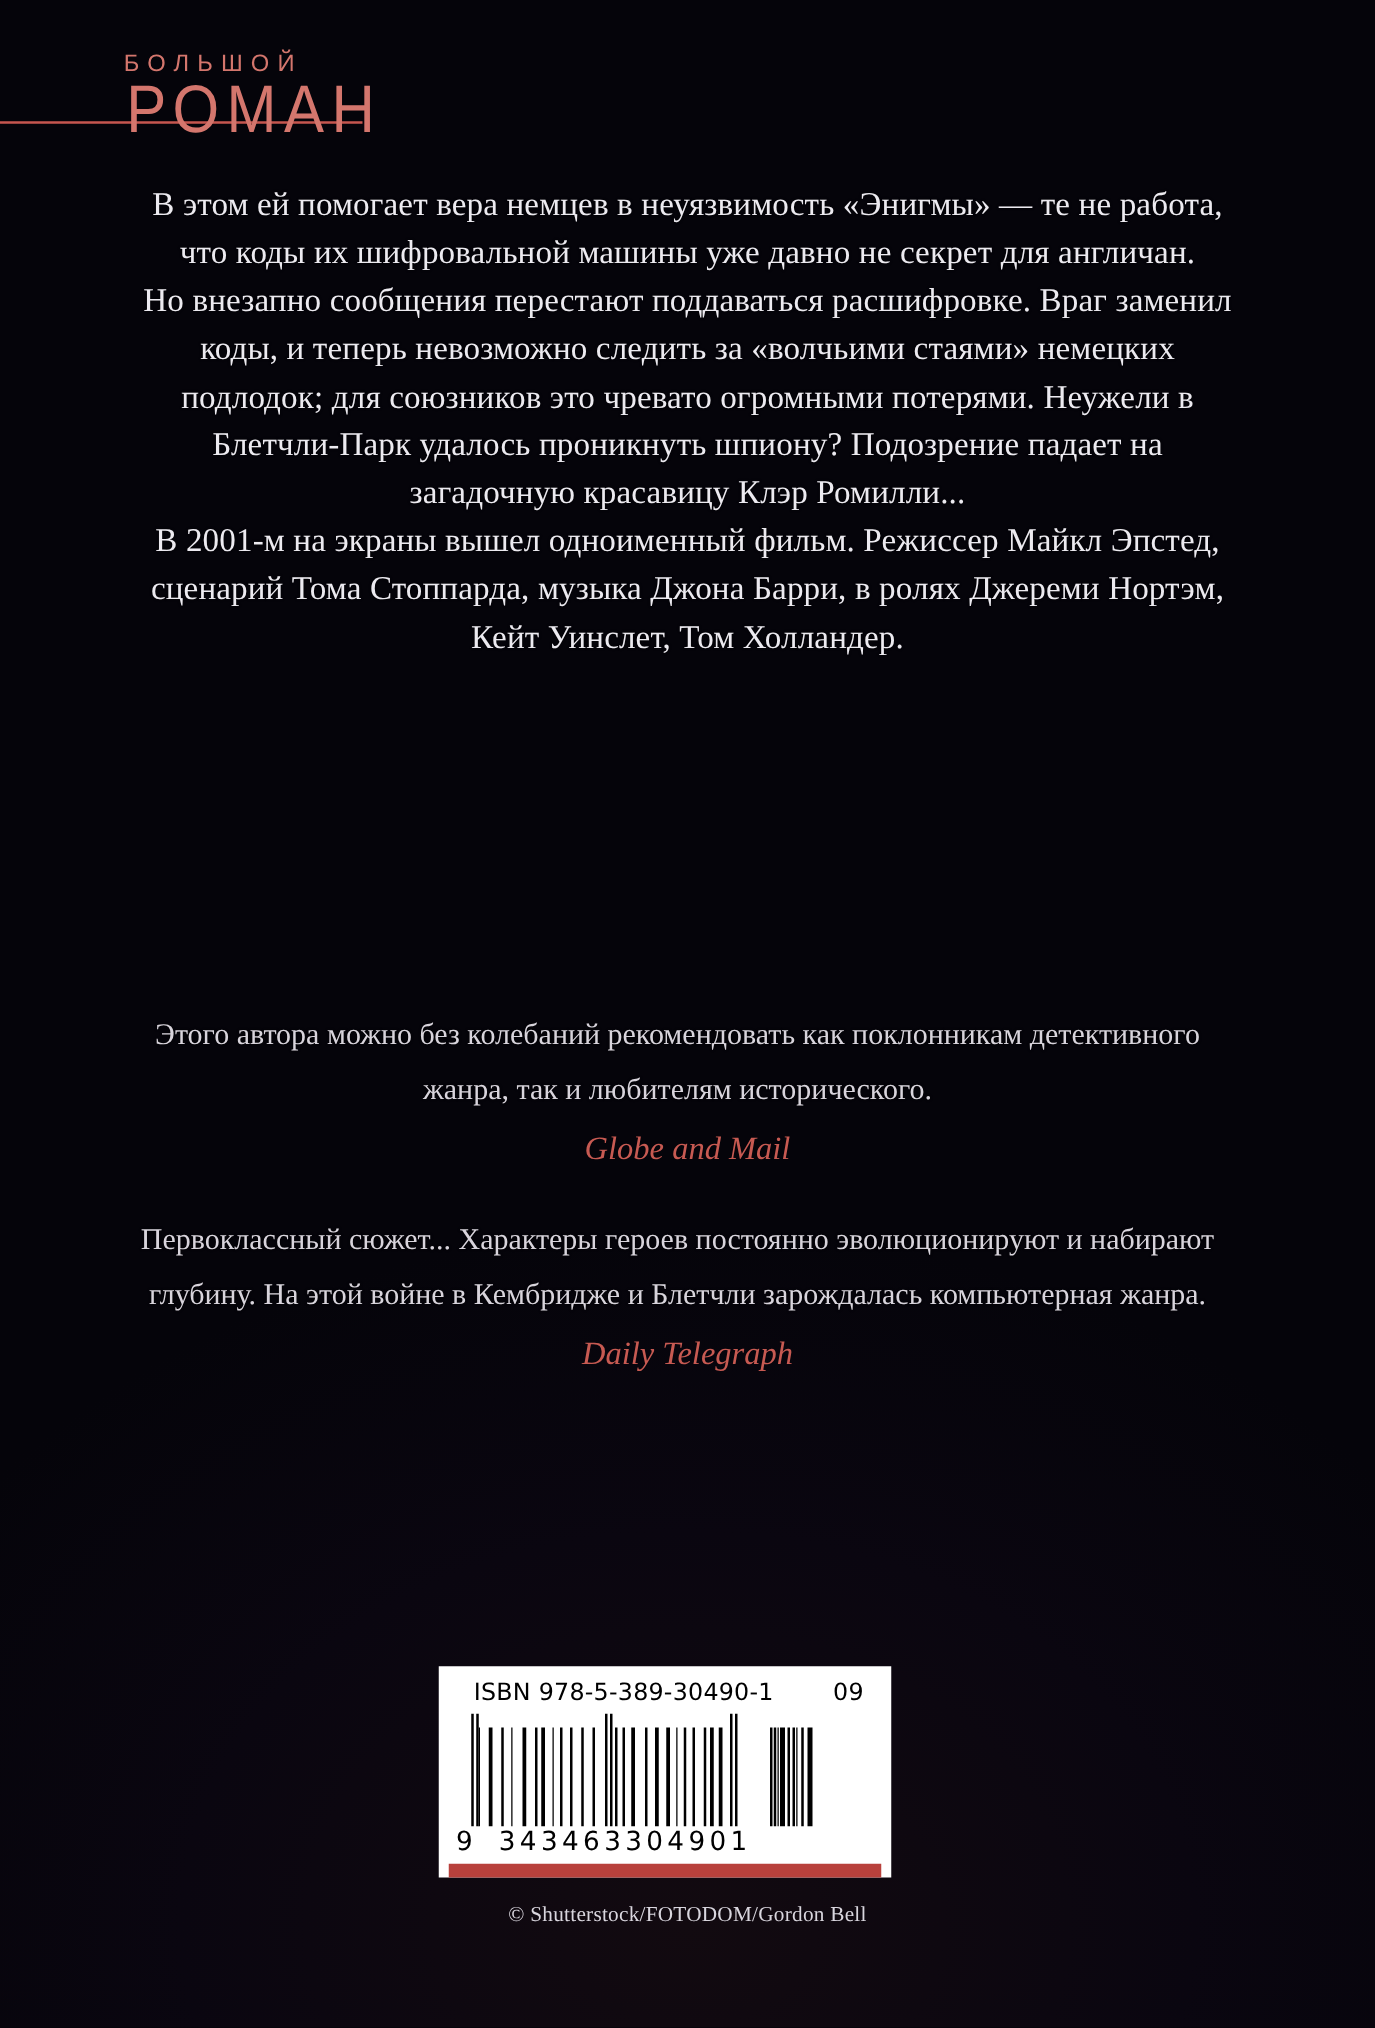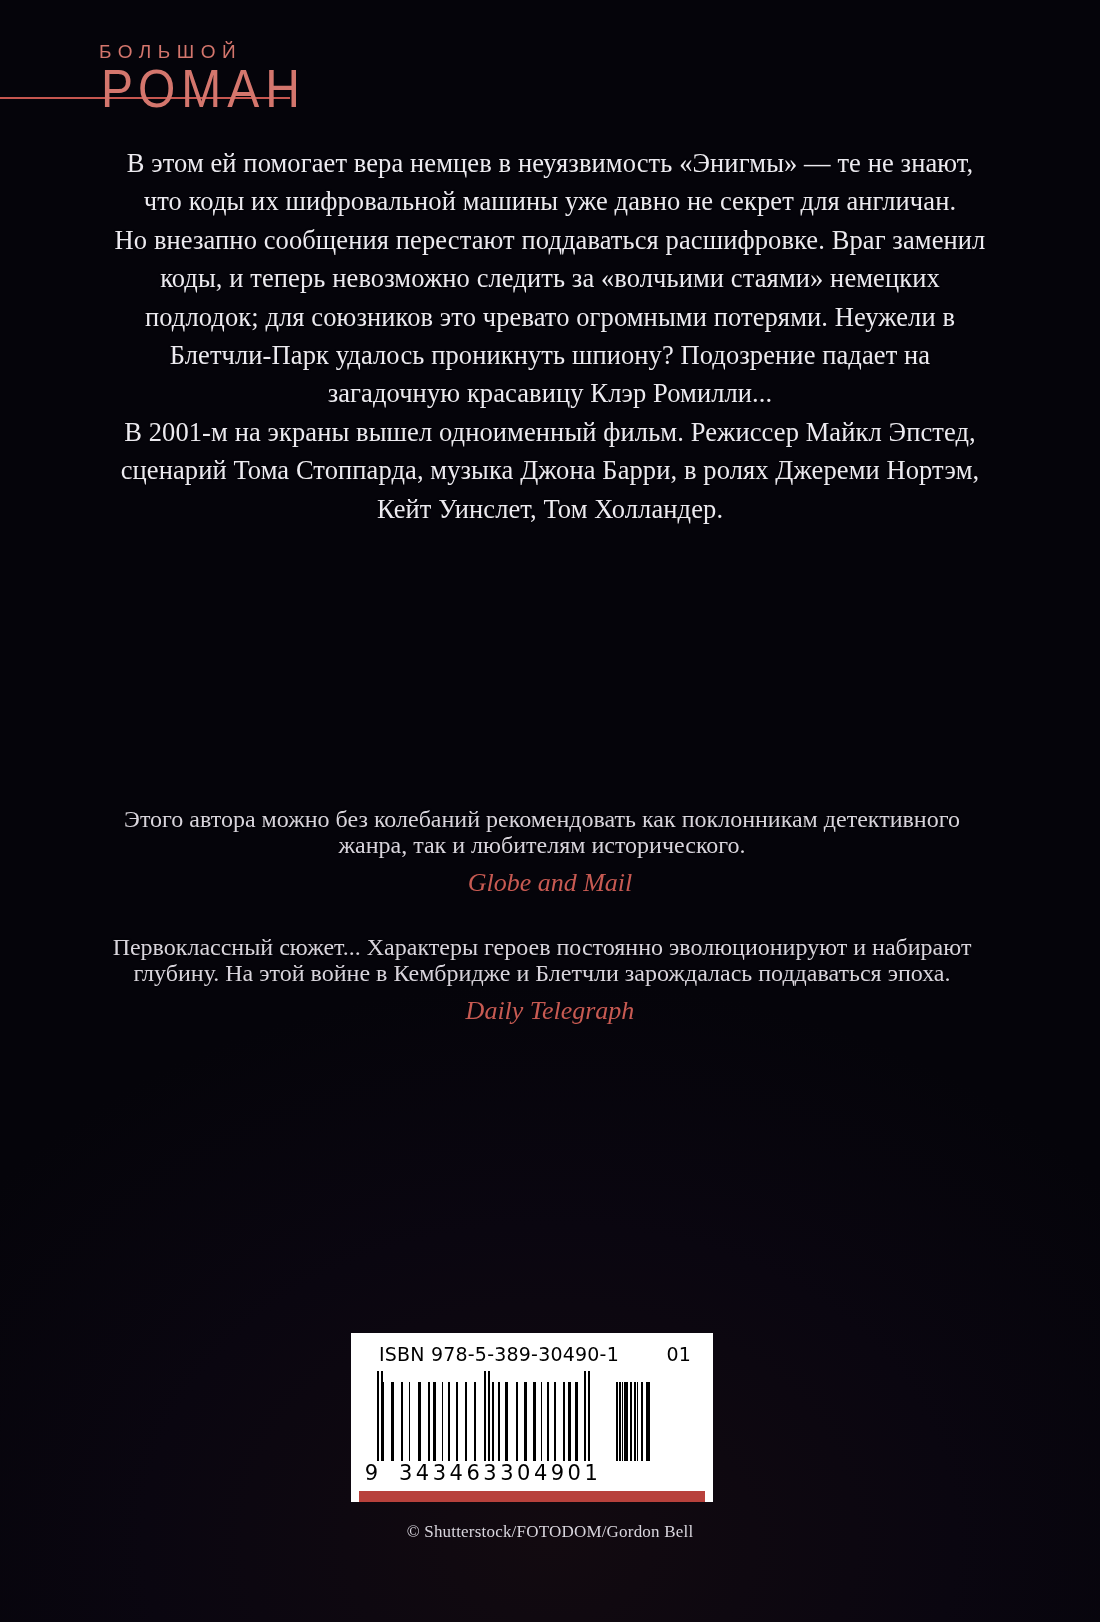--- a/index.html
+++ b/index.html
@@ -84,21 +84,21 @@
     top: 806px;
     width: 880px;
     text-align: center;
   }
   .review {
     margin-bottom: 34px;
   }
   .review-text {
     color: #d8d4dc;
     font-size: 24px;
-    line-height: 26px;
+    line-height: 44px;
     margin: 0 16px 8px 0;
     text-shadow: 0 0 2px rgba(0,0,0,0.9);
   }
   .review-source {
     color: #c75a52;
     font-style: italic;
     font-size: 26px;
     line-height: 34px;
     margin: 0;
   }
@@ -181,40 +181,40 @@
 
 <div class="cover">
 
   <div class="imprint">
     <div class="imprint-rule"></div>
     <div class="imprint-small">БОЛЬШОЙ</div>
     <div class="imprint-big">РОМАН</div>
   </div>
 
   <div class="blurb">
-    <p>В этом ей помогает вера немцев в неуязвимость «Энигмы» — те не знают, что коды их шифровальной машины уже давно не секрет для англичан.</p>
+    <p>В этом ей помогает вера немцев в неуязвимость «Энигмы» — те не работа, что коды их шифровальной машины уже давно не секрет для англичан.</p>
     <p>Но внезапно сообщения перестают поддаваться расшифровке. Враг заменил коды, и теперь невозможно следить за «волчьими стаями» немецких подлодок; для союзников это чревато огромными потерями. Неужели в Блетчли-Парк удалось проникнуть шпиону? Подозрение падает на загадочную красавицу Клэр Ромилли...</p>
     <p>В 2001-м  на экраны вышел одноименный фильм. Режиссер Майкл Эпстед, сценарий Тома Стоппарда, музыка Джона Барри, в ролях Джереми Нортэм, Кейт Уинслет, Том Холландер.</p>
   </div>
 
   <div class="reviews">
     <div class="review review-1">
       <p class="review-text">Этого автора можно без колебаний рекомендовать как поклонникам детективного жанра, так и любителям исторического.</p>
       <p class="review-source">Globe and Mail</p>
     </div>
     <div class="review review-3">
-      <p class="review-text">Первоклассный сюжет... Характеры героев постоянно эволюционируют и набирают глубину. На этой войне в Кембридже и Блетчли зарождалась поддаваться эпоха.</p>
+      <p class="review-text">Первоклассный сюжет... Характеры героев постоянно эволюционируют и набирают глубину. На этой войне в Кембридже и Блетчли зарождалась компьютерная жанра.</p>
       <p class="review-source">Daily Telegraph</p>
     </div>
   </div>
 
   <div class="barcode-block">
     <div class="barcode-isbn-row">
       <span>ISBN 978-5-389-30490-1</span>
-      <span>01</span>
+      <span>09</span>
     </div>
     <div class="barcode-bars">
       <div class="bc-main" id="bc-main">
           <div class="bar" style="width: 2px; height: 100%; background: rgb(0, 0, 0);"></div>
           <div class="bar" style="width: 2px; height: 100%; background: transparent;"></div>
           <div class="bar" style="width: 2px; height: 100%; background: rgb(0, 0, 0);"></div>
           <div class="bar" style="width: 1px; height: 88%; background: rgb(0, 0, 0);"></div>
           <div class="bar" style="width: 2px; height: 88%; background: transparent;"></div>
           <div class="bar" style="width: 3px; height: 88%; background: transparent;"></div>
           <div class="bar" style="width: 2px; height: 88%; background: transparent;"></div>

